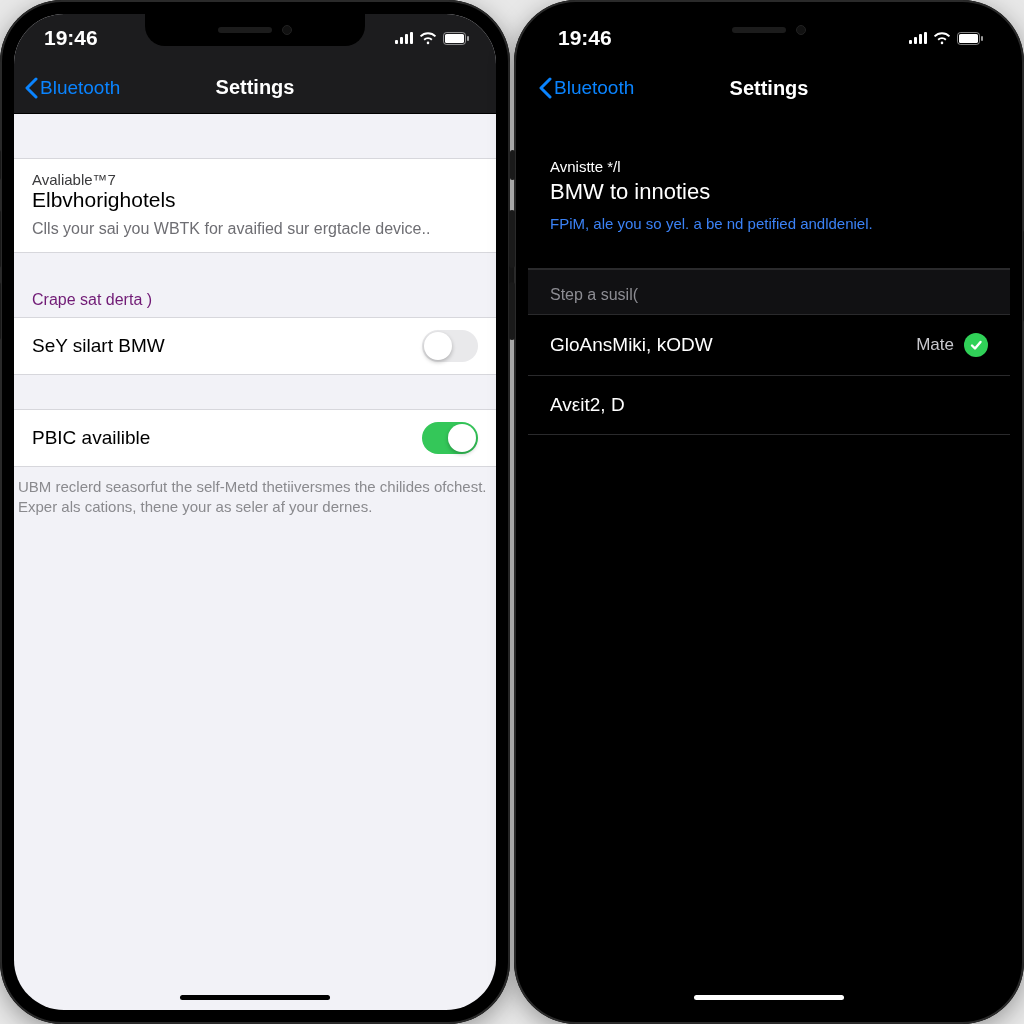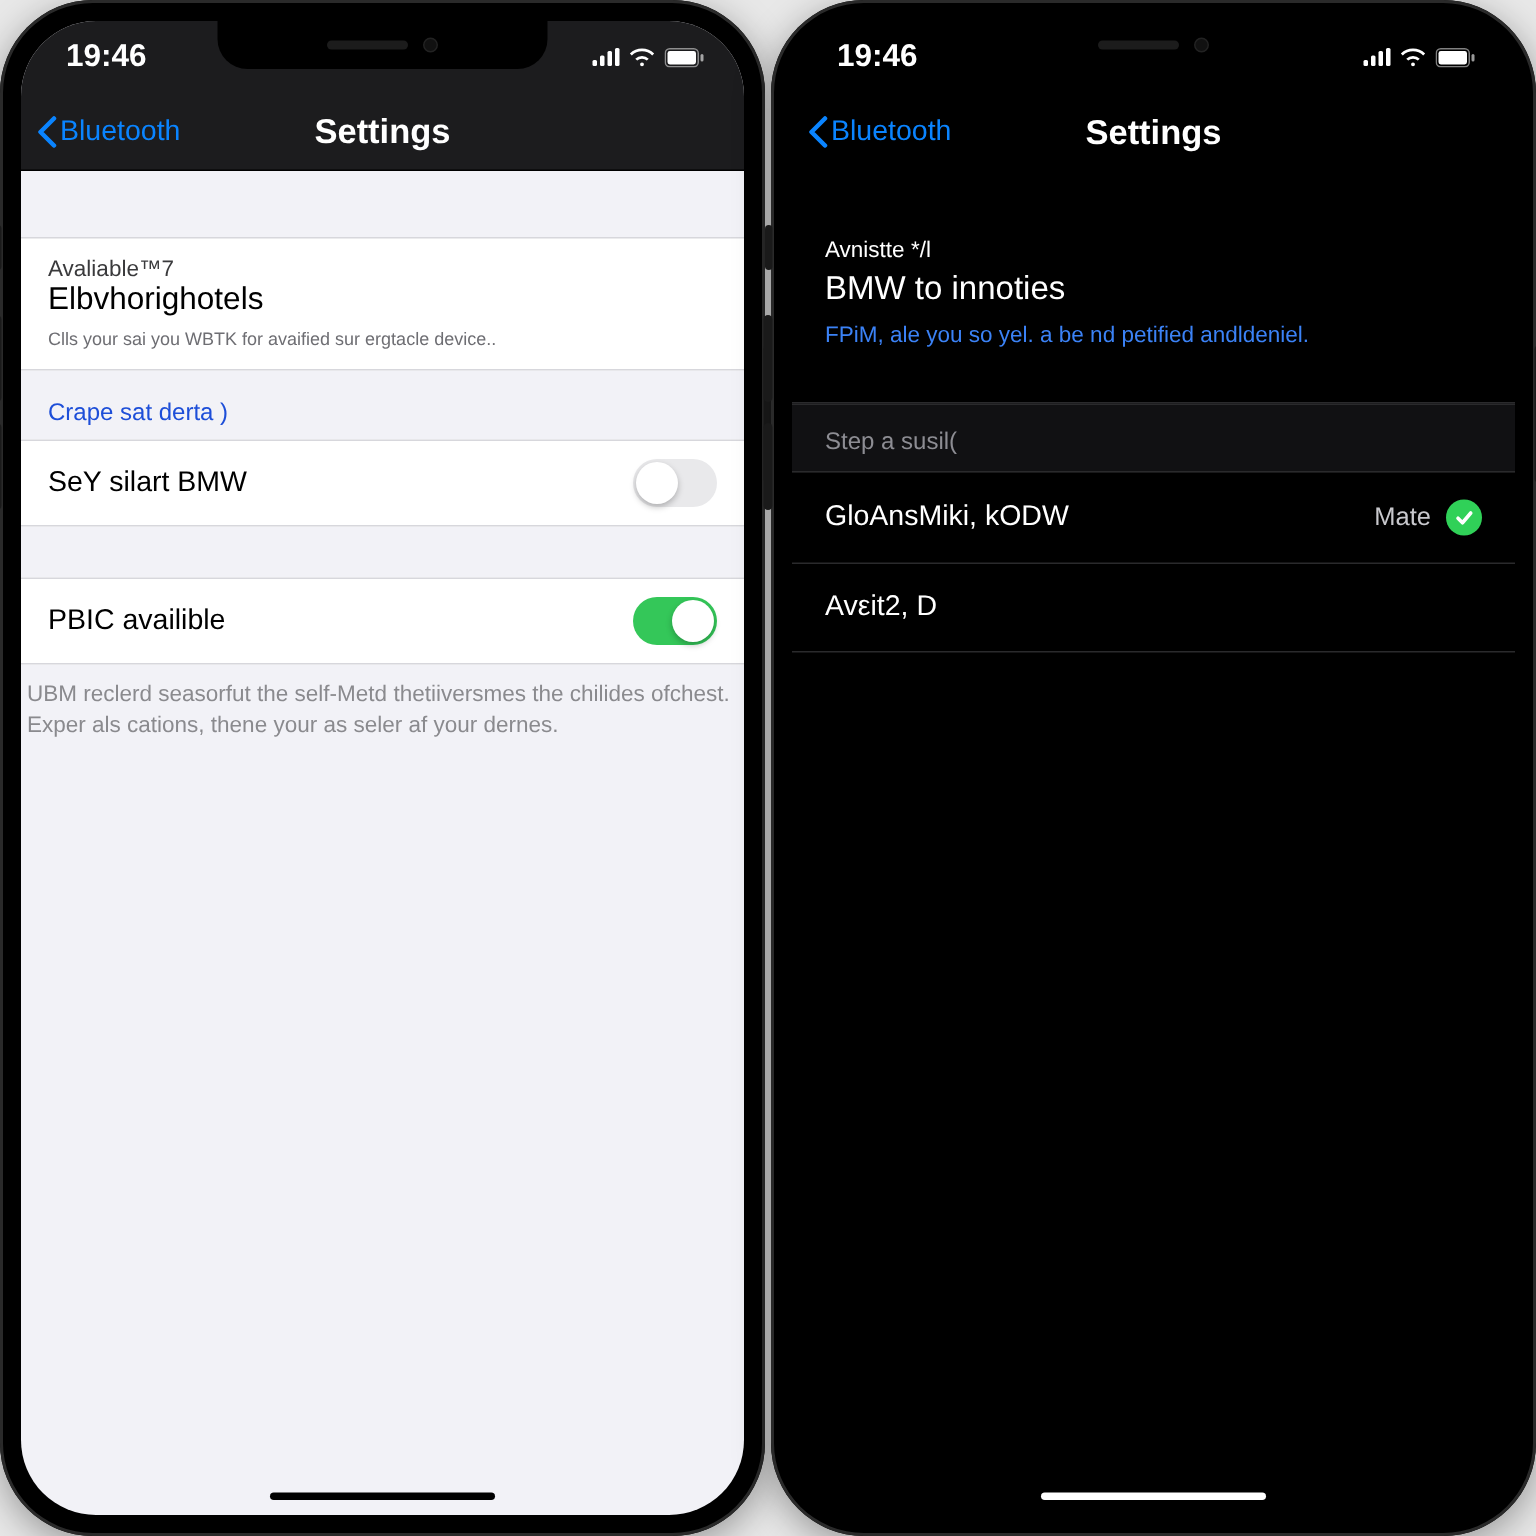--- a/index.html
+++ b/index.html
@@ -100,21 +100,21 @@
     font-size: 19px;
     padding-left: 10px;
     cursor: pointer;
   }
   .nav-back svg { stroke: #0a84ff; }
   .nav-title {
     position: absolute;
     left: 0; right: 0;
     text-align: center;
     color: #fff;
-    font-size: 23px;
+    font-size: 20px;
     font-weight: 600;
     pointer-events: none;
   }
 
   
   .content { height: calc(100% - 48px - 52px); overflow: hidden; position: relative; }
 
   
   .section-card {
     background: #fff;
@@ -126,25 +126,25 @@
     padding: 12px 18px;
     display: flex;
     align-items: center;
     justify-content: space-between;
     font-size: 19px;
     color: #000;
     min-height: 50px;
   }
   .overline { font-size: 15px; color: #3a3a3c; }
   .headline  { font-size: 21px; color: #000; }
-  .subtext   { font-size: 12px; color: #6e6e73; line-height: 1.35; margin-top: 6px; }
+  .subtext   { font-size: 16px; color: #6e6e73; line-height: 1.35; margin-top: 6px; }
   .section-header {
-    font-size: 16px; color: #1d4ed8;
+    font-size: 16px; color: #701a75;
     padding: 0 18px 8px;
-    margin-top: 20px;
+    margin-top: 38px;
   }
   .footer-note {
     font-size: 15px; color: #8a8a8e;
     padding: 10px 4px 0;
     line-height: 1.38;
   }
 
   
   .phone.dark .content { color: #fff; }
   .d-hero { padding: 44px 22px 18px; }

